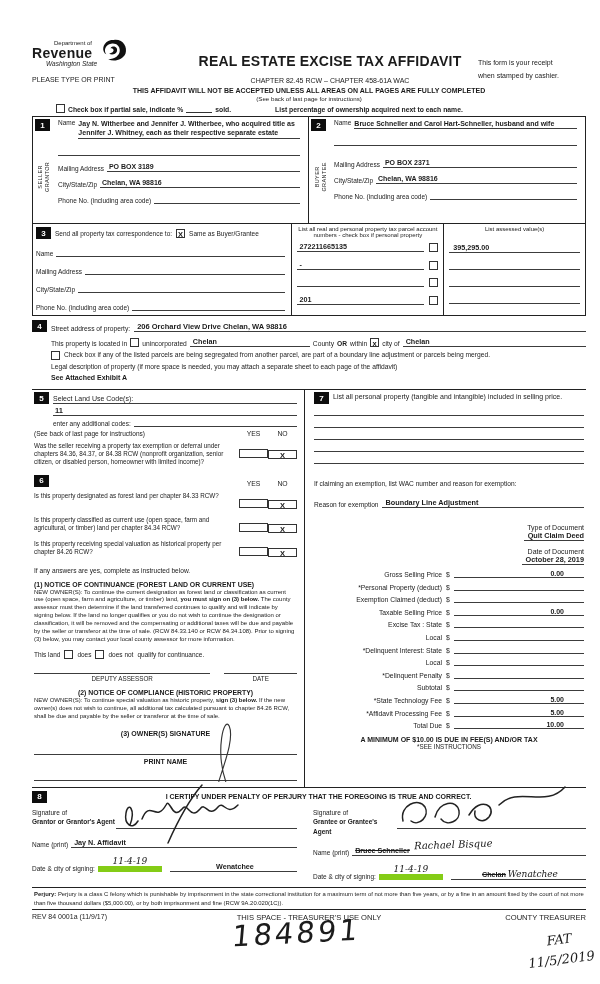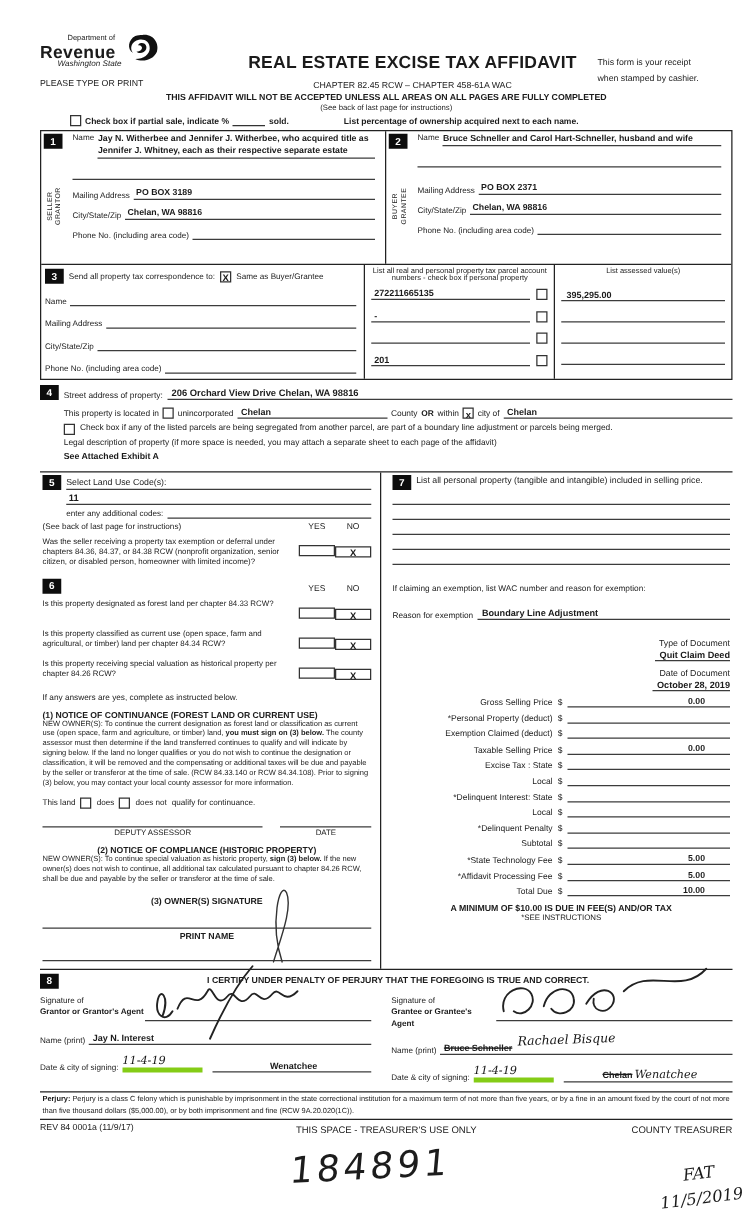--- a/index.html
+++ b/index.html
@@ -1,19 +1,19 @@
 <!DOCTYPE html>
 <html><head>
 <meta charset="utf-8">
 <style>
   * { box-sizing: border-box; margin: 0; padding: 0; }
   html,body { background:#ffffff; }
   .page { position:relative; width:600px; height:984px; background:#fff;
           font-family:"Liberation Sans","DejaVu Sans",sans-serif; color:#1b1b1b; overflow:hidden; }
-  .content { position:absolute; left:32px; top:28px; width:554px; }
+  .content { position:absolute; left:32px; top:40px; width:554px; }
   .b { font-weight:bold; }
   .ctr { text-align:center; }
   .uline { border-bottom:1px solid #3c3c3c; min-height:8px; }
   .cb { display:inline-block; width:9px; height:9px; border:1px solid #333; font-size:7.5px;
         line-height:9px; text-align:center; font-weight:bold; vertical-align:-1px; background:#fff; flex:none; }
   .secnum { display:inline-flex; flex:none; width:15px; height:12px; background:#0d0d0d; color:#fff;
         font-size:8px; font-weight:bold; align-items:center; justify-content:center; }
   .hand { font-family:"DejaVu Serif",serif; font-style:italic; color:#161616; }
   
   .hdr-top { display:flex; }
@@ -125,21 +125,21 @@
   .sigrow { display:flex; }
   .siglab { width:84px; font-size:6.5px; line-height:1.5; flex:none; padding-top:3px; }
   .sigline { flex:1; border-bottom:1px solid #3c3c3c; height:24px; position:relative; overflow:visible; }
   .sigline svg { position:absolute; overflow:visible; }
   .namerow { display:flex; align-items:flex-end; margin-top:9px; font-size:6.5px; }
   .namerow .fillz { flex:1; border-bottom:1px solid #3c3c3c; margin-left:3px; min-height:10px; position:relative; }
   .pname { font-weight:bold; font-size:7.2px; padding-left:3px; }
   .struck { text-decoration:line-through; }
   .hand-name { position:absolute; left:62px; top:-7px; font-size:10px; white-space:nowrap; transform:rotate(-2deg); }
   .daterow { display:flex; align-items:flex-end; margin-top:8px; font-size:6.5px; }
-  .d-seg1 { width:64px; border-bottom:4px solid #84cc16; margin-left:3px; }
+  .d-seg1 { width:64px; border-bottom:6px solid #84cc16; text-align:center; margin-left:3px; }
   .d-seg2 { flex:1; border-bottom:1px solid #3c3c3c; text-align:center; margin-left:8px; }
   .hand-date { font-size:9px; }
   .hand-city { font-size:9px; }
   
   .perjury { border-top:1px solid #222; margin-top:7px; padding:2.5px 2px; font-size:5.9px; line-height:1.4; }
   .footer { border-top:1px solid #222; display:flex; align-items:flex-start; padding-top:3px; font-size:7px;gap:18px; }
   .footer .fl { width:32%; }
   .footer .fc { width:36%; text-align:center; font-size:7.6px; }
   .footer .fr { width:32%; text-align:right; font-size:7.6px; }
   
@@ -527,21 +527,21 @@
                 <g fill="none" stroke="#222" stroke-width="1.5" stroke-linecap="round">
                   <path d="M18 34 C24 18 16 10 14 22 C12 33 20 40 26 30"></path>
                   <path d="M30 28 C38 8 44 32 54 14 C58 6 60 30 70 18 C76 10 78 30 88 18 C94 10 96 28 106 16 C112 9 114 26 126 14"></path>
                   <path d="M56 52 C64 34 76 10 90 -6"></path>
                 </g>
               </svg>
             </div>
           </div>
           <div class="namerow">
             <span>Name (print)</span>
-            <span class="fillz"><span class="pname">Jay N. Interest</span></span>
+            <span class="fillz"><span class="pname">Jay N. Affidavit</span></span>
           </div>
           <div class="daterow">
             <span>Date &amp; city of signing:</span>
             <span class="d-seg1"><span class="hand hand-date">11-4-19</span></span>
             <span class="d-seg2"><span class="pname">Wenatchee</span></span>
           </div>
         </div>
         <div class="sig-col">
           <div class="sigrow">
             <div class="siglab">

